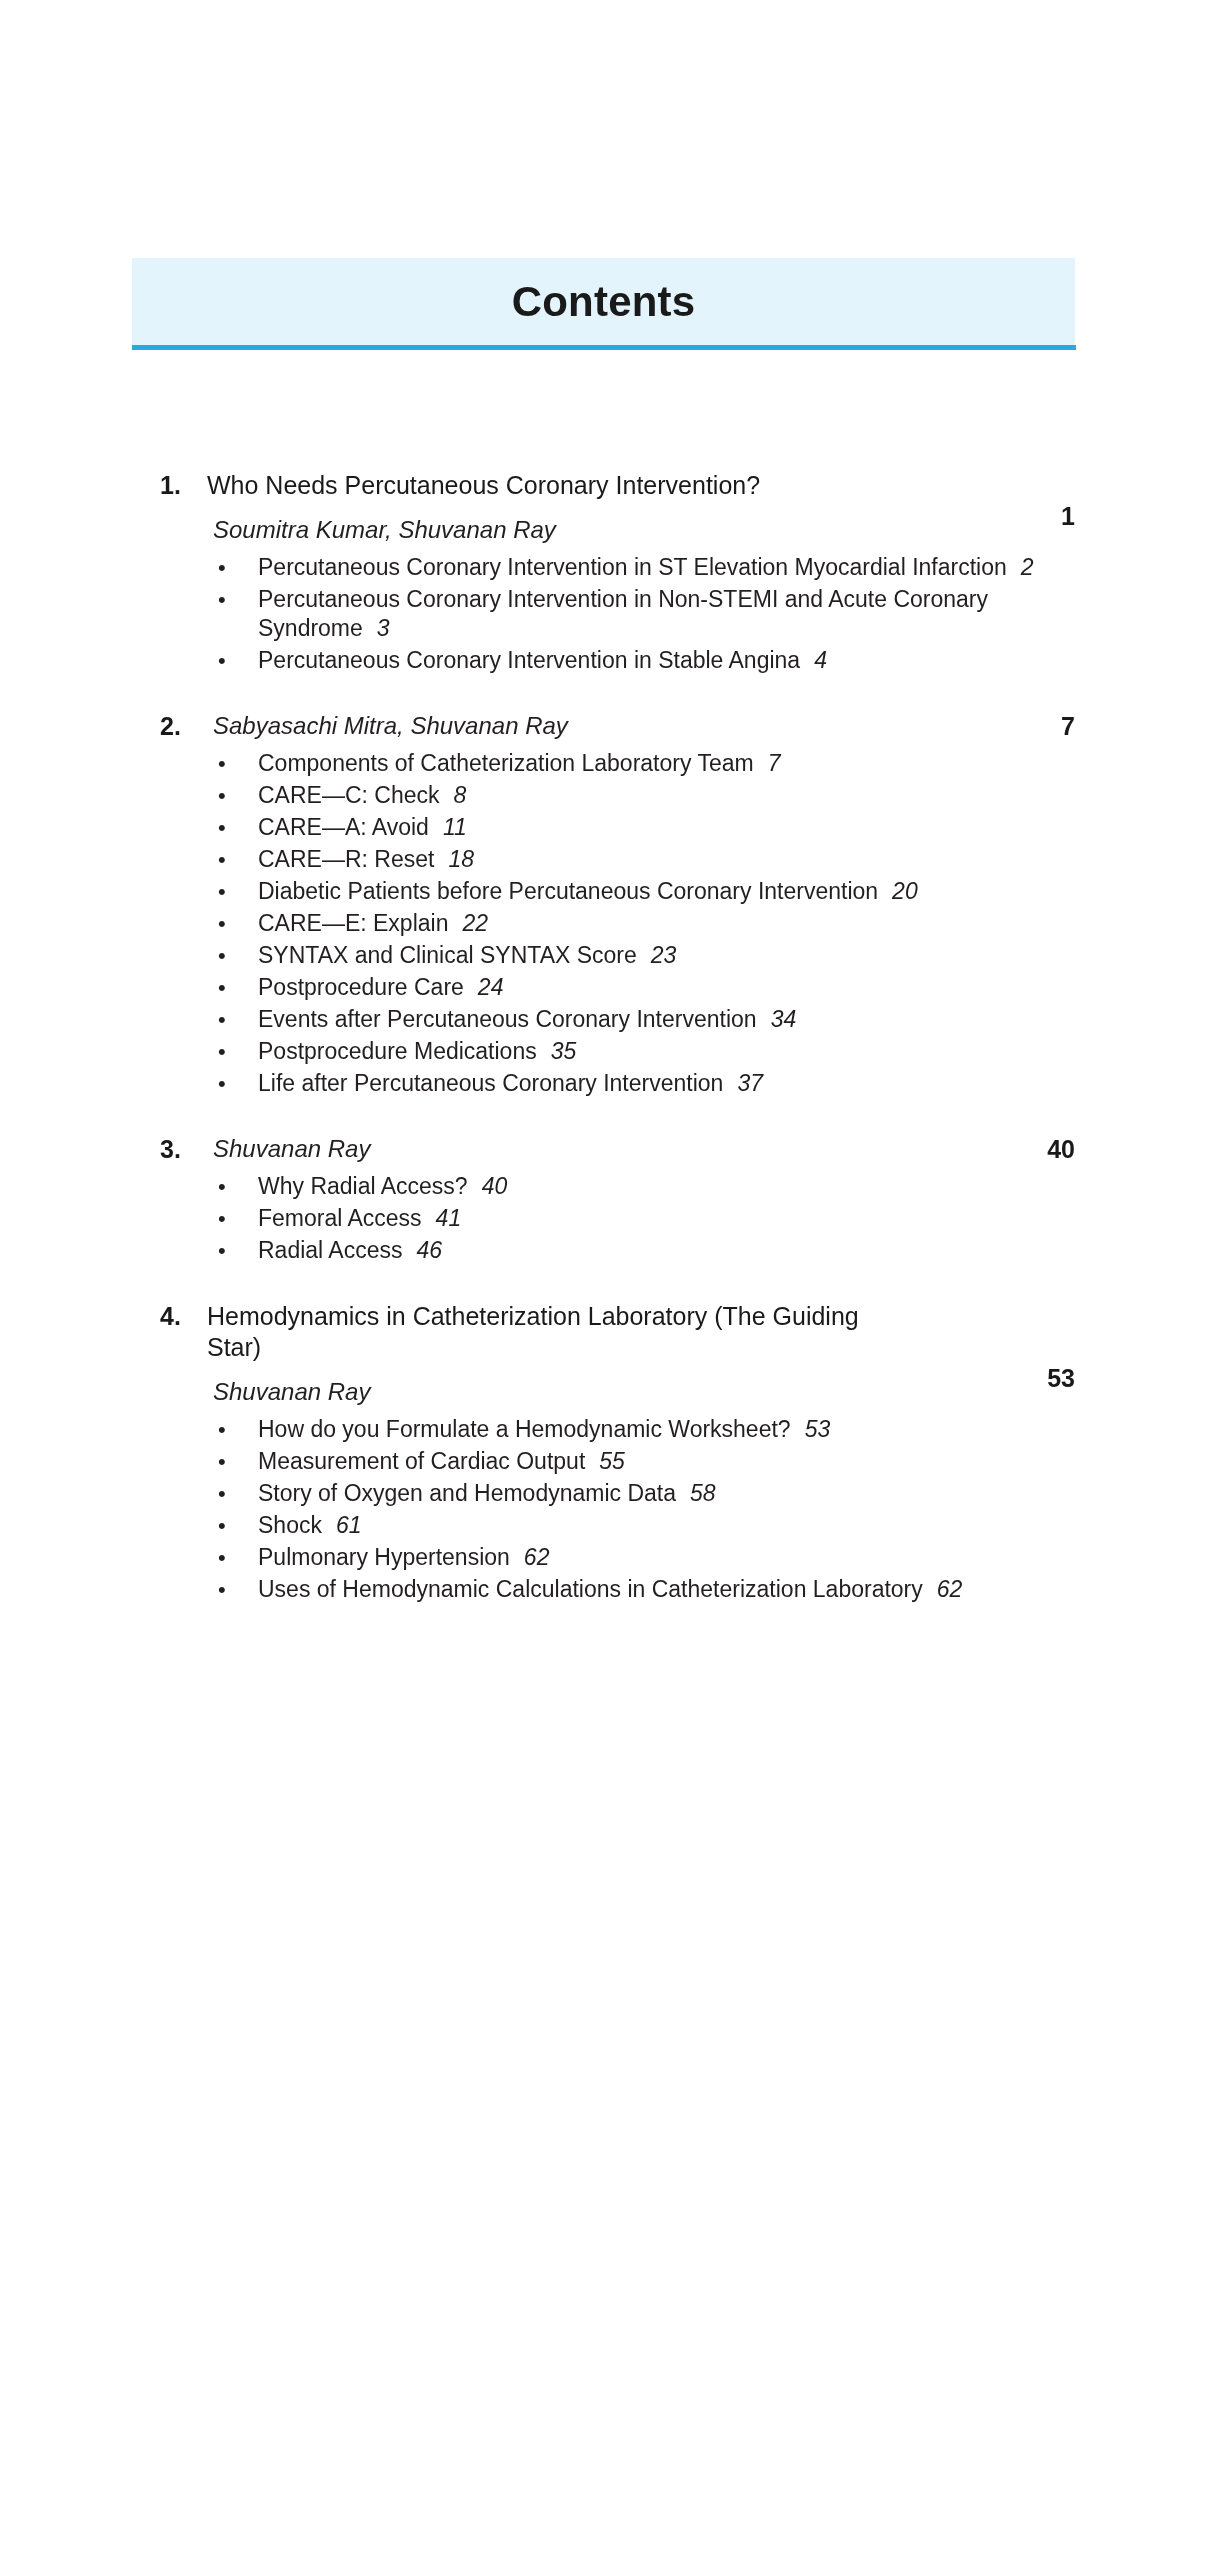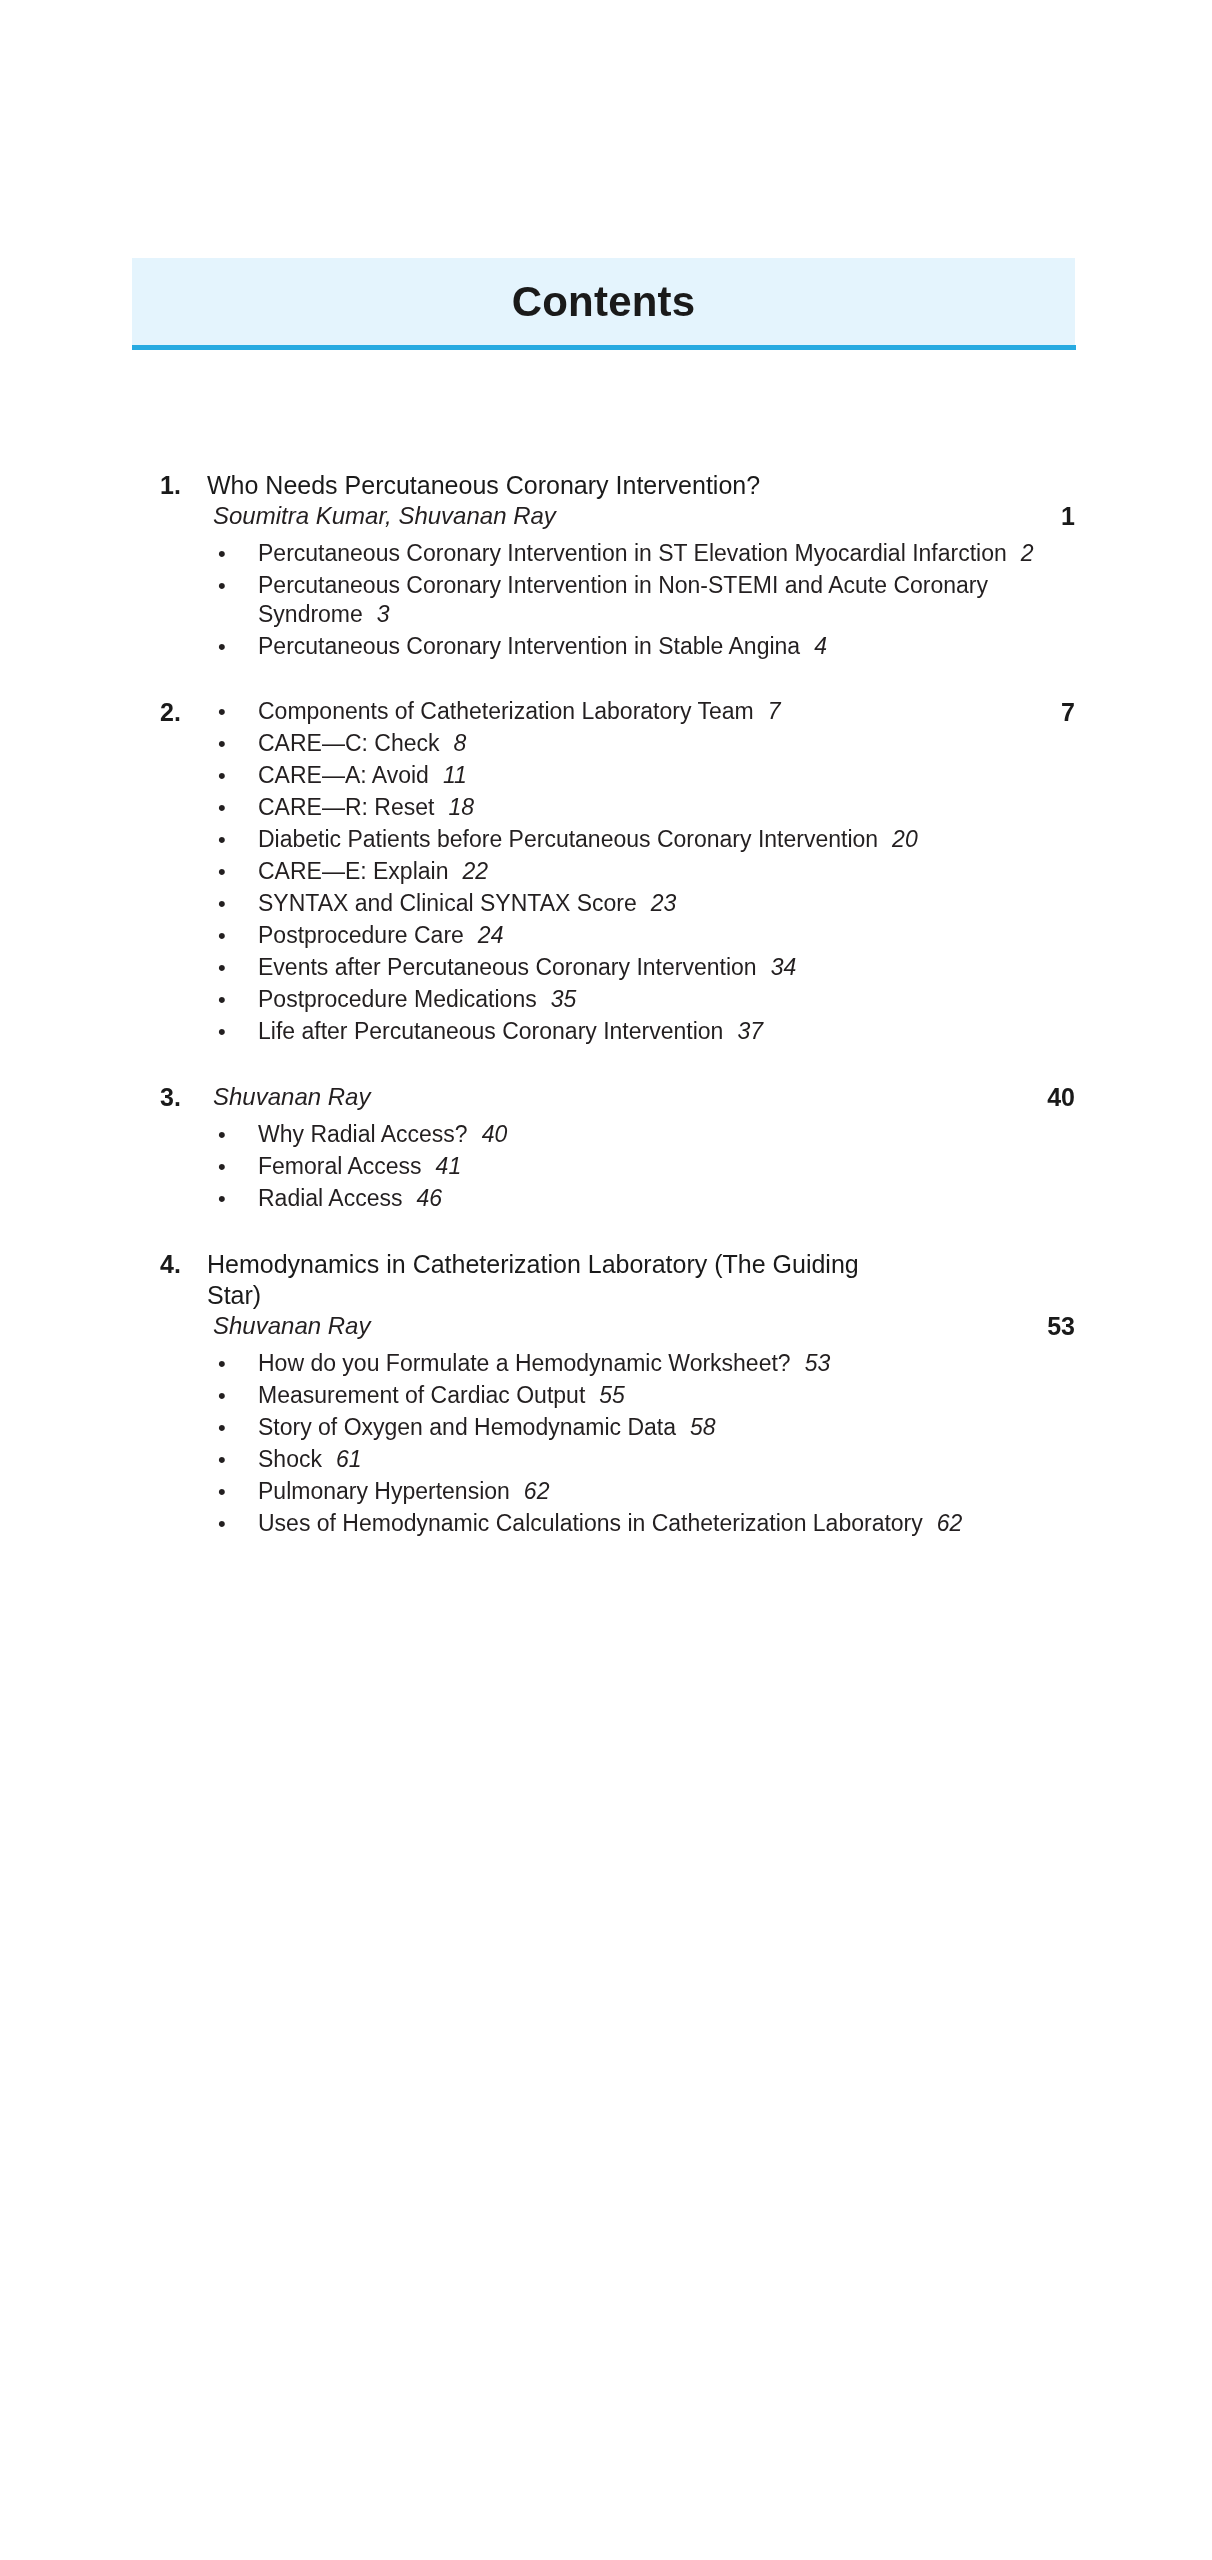--- a/index.html
+++ b/index.html
@@ -95,21 +95,21 @@
     width: 60px;
     text-align: right;
     font-size: 25px;
     font-weight: bold;
     line-height: 31px;
     color: #1a1a1a;
   }
 
   .ch-authors {
     margin-left: 213px;
-    margin-top: 0;
+    margin-top: 14px;
     font-size: 24px;
     font-style: italic;
     line-height: 30px;
     color: #231f20;
   }
 
   .ch-items {
     list-style: none;
     margin: 8px 0 0 0;
     padding: 0;
@@ -159,20 +159,21 @@
           <li class="ch-item"><span class="bullet">•</span><span>Percutaneous Coronary Intervention in ST Elevation Myocardial Infarction</span><span class="item-page">2</span></li>
           <li class="ch-item"><span class="bullet">•</span><span>Percutaneous Coronary Intervention in Non-STEMI and Acute Coronary Syndrome</span><span class="item-page">3</span></li>
           <li class="ch-item"><span class="bullet">•</span><span>Percutaneous Coronary Intervention in Stable Angina</span><span class="item-page">4</span></li>
         </ul>
       </div>
       <div class="chapter">
         <div class="ch-head">
           <div class="ch-num">2.</div>
           <div class="ch-page">7</div>
         </div>
+        <div class="ch-authors">Sabyasachi Mitra, Shuvanan Ray</div>
         <ul class="ch-items">
           <li class="ch-item"><span class="bullet">•</span><span>Components of Catheterization Laboratory Team</span><span class="item-page">7</span></li>
           <li class="ch-item"><span class="bullet">•</span><span>CARE—C: Check</span><span class="item-page">8</span></li>
           <li class="ch-item"><span class="bullet">•</span><span>CARE—A: Avoid</span><span class="item-page">11</span></li>
           <li class="ch-item"><span class="bullet">•</span><span>CARE—R: Reset</span><span class="item-page">18</span></li>
           <li class="ch-item"><span class="bullet">•</span><span>Diabetic Patients before Percutaneous Coronary Intervention</span><span class="item-page">20</span></li>
           <li class="ch-item"><span class="bullet">•</span><span>CARE—E: Explain</span><span class="item-page">22</span></li>
           <li class="ch-item"><span class="bullet">•</span><span>SYNTAX and Clinical SYNTAX Score</span><span class="item-page">23</span></li>
           <li class="ch-item"><span class="bullet">•</span><span>Postprocedure Care</span><span class="item-page">24</span></li>
           <li class="ch-item"><span class="bullet">•</span><span>Events after Percutaneous Coronary Intervention</span><span class="item-page">34</span></li>

